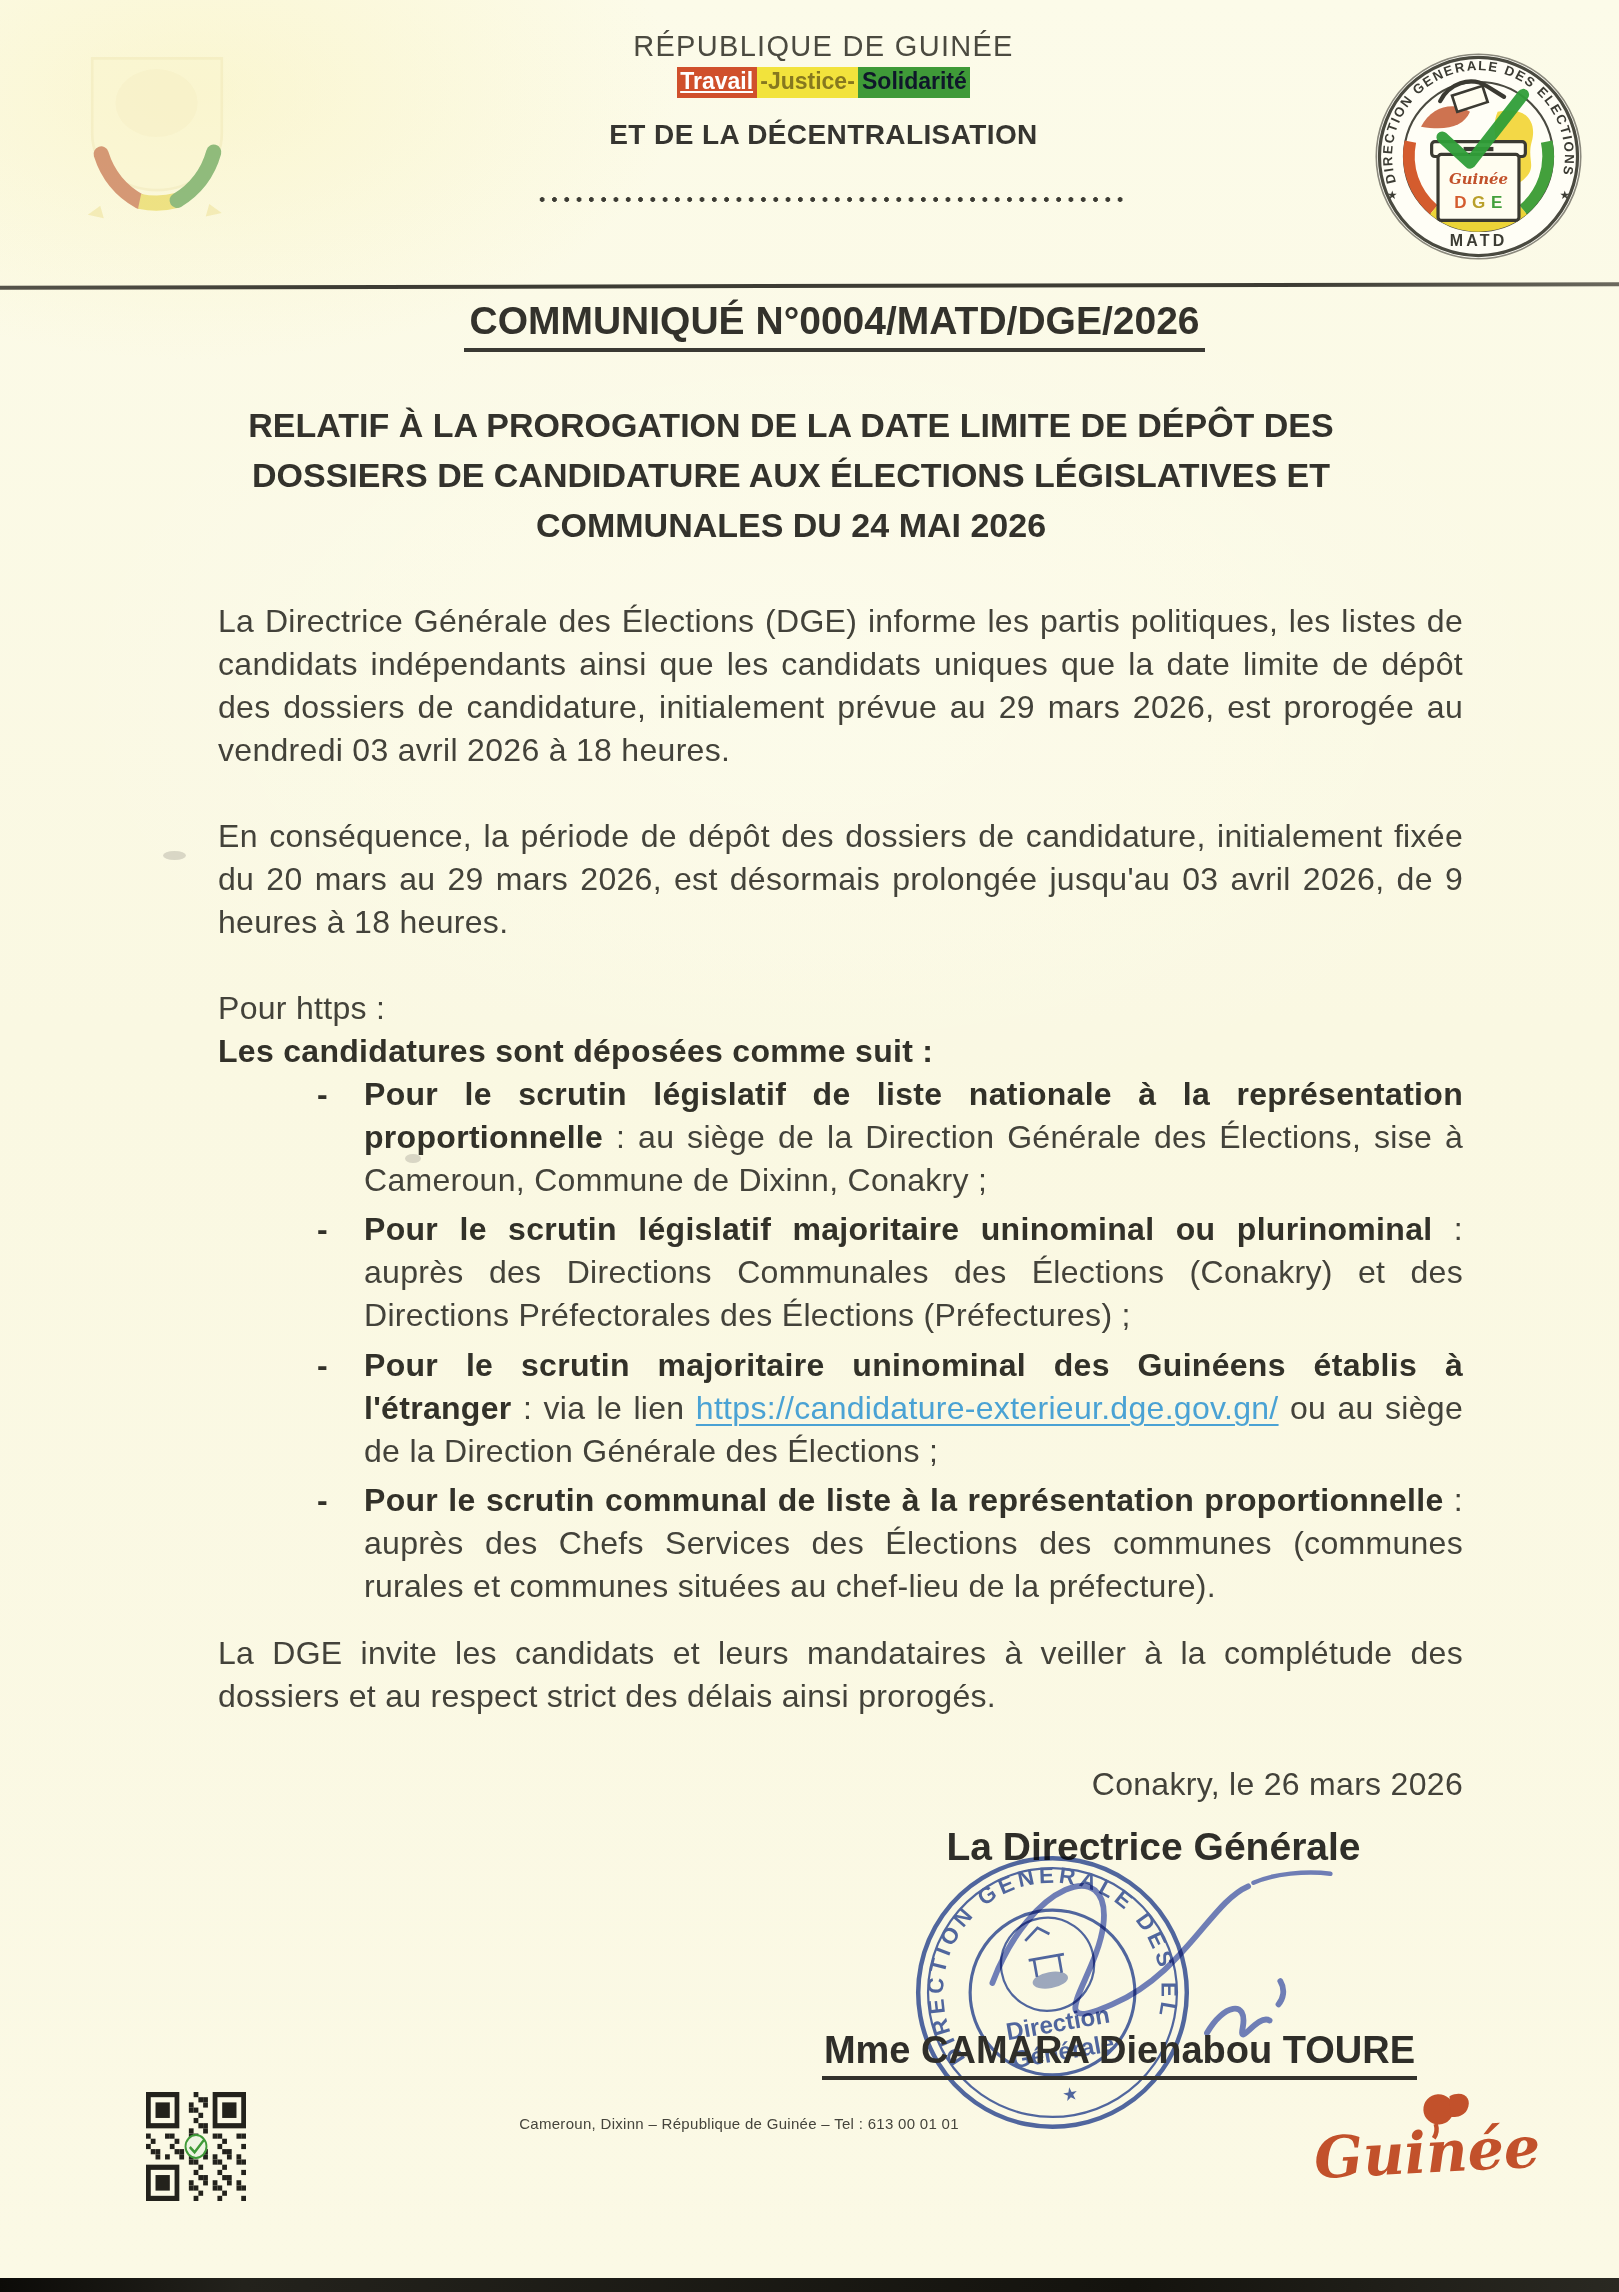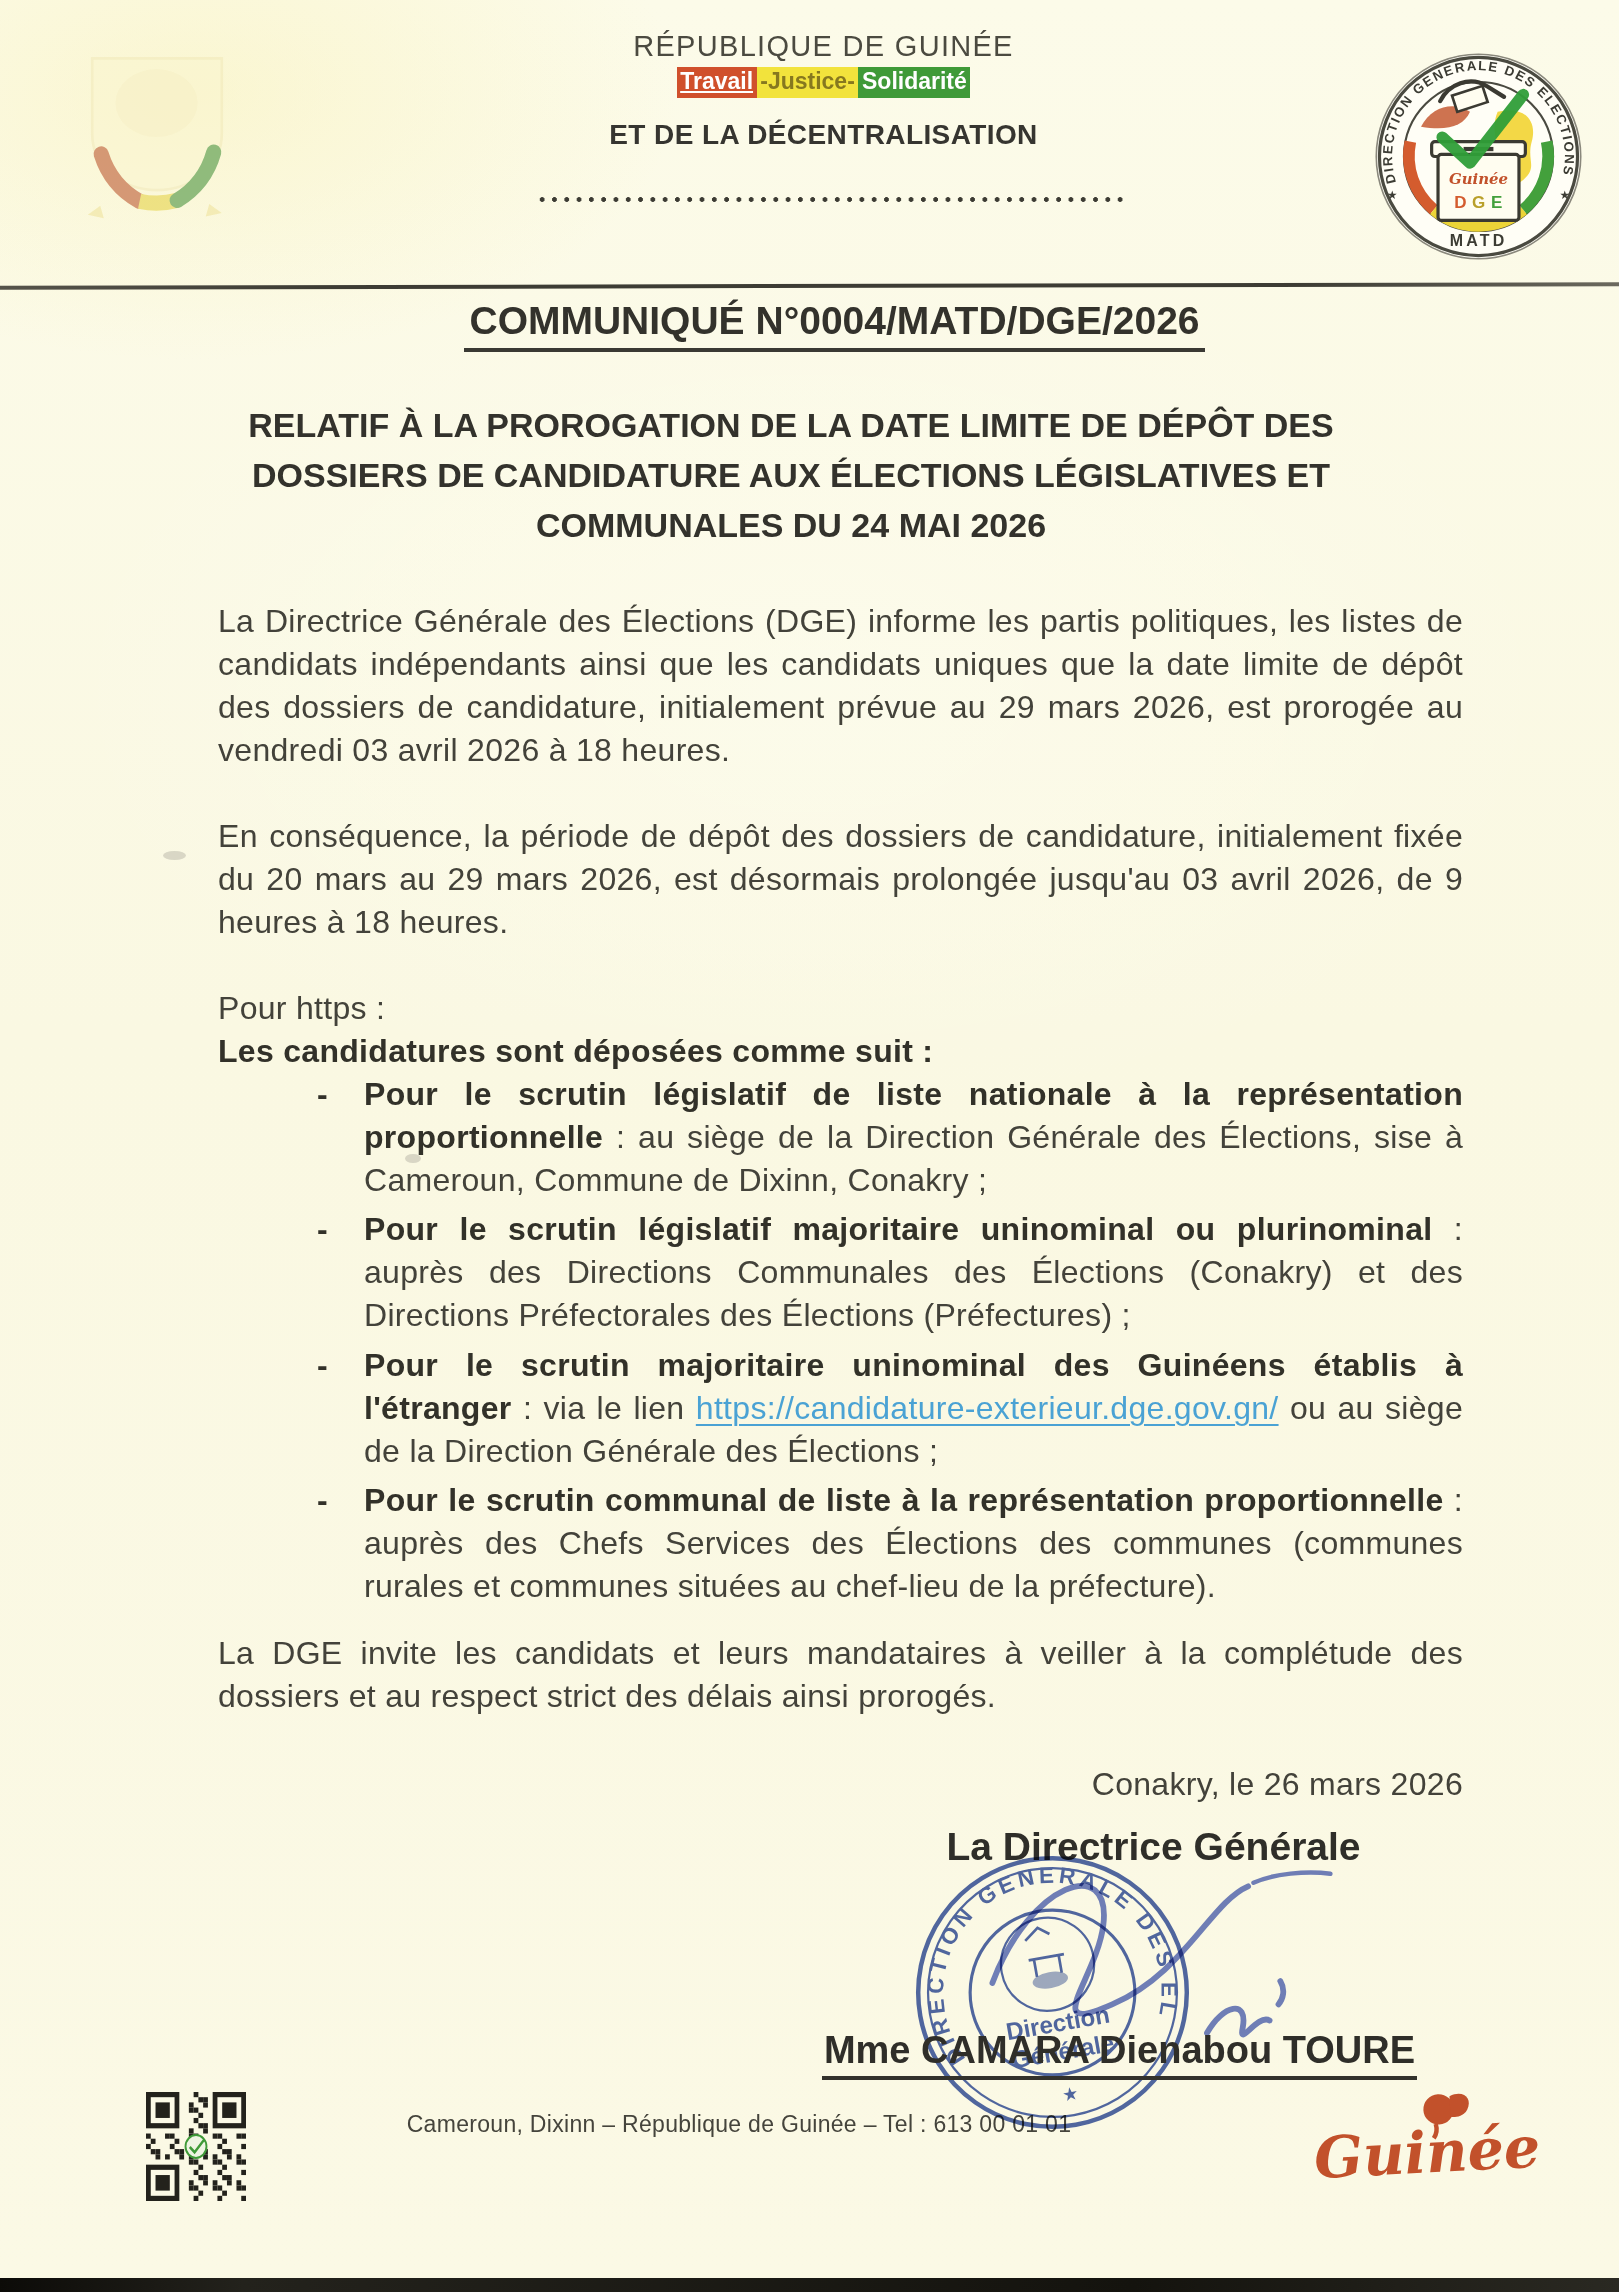--- a/index.html
+++ b/index.html
@@ -12,21 +12,21 @@
       linear-gradient(180deg,#fcfbe9 0%,#faf8e2 45%,#fbf9e5 100%);
   }
   .abs{position:absolute;}
   
   .header-center{left:367px;top:30px;width:913px;text-align:center;}
   .republic{font-size:29px;letter-spacing:1.3px;color:#4b4a40;font-weight:400;}
   .motto{margin-top:3.6px;font-size:23px;font-weight:700;line-height:29px;}
   .motto span{display:inline-block;padding:0.9px 3.6px 1.8px;}
   .motto .seg-red{background:#d0502c;color:#ffffff;text-decoration:underline;}
   .motto .seg-yellow{background:#f2e33c;color:#86781f;}
-  .motto .seg-green{background:#3f9a38;color:#ffffff;}
+  .motto .seg-green{background:#3f9a38;color:#0f172a;}
   .ministry{margin-top:9px;font-size:28px;font-weight:700;line-height:41px;letter-spacing:0.4px;color:#363530;white-space:nowrap;}
   .dots{left:536px;top:195px;width:589px;height:9px;
     background-image:radial-gradient(circle at 50% 50%, #3c3b33 2.1px, rgba(0,0,0,0) 2.7px);
     background-size:12.3px 9px;background-repeat:repeat-x;}
   .dge-heading{left:0;top:226px;width:1603px;text-align:center;font-size:36px;font-weight:700;color:#33322c;white-space:nowrap;}
   .hrule{left:0;top:284px;width:1619px;height:3.6px;background:linear-gradient(90deg,#55534a,#3d3c34 20%,#3d3c34 80%,#6b695e);transform:rotate(-.12deg);}
   .communique{left:25px;top:299px;width:1619px;text-align:center;font-size:39px;font-weight:700;color:#33322c;white-space:nowrap;}
   .communique span{border-bottom:4.5px solid #3a3933;padding:0 5.4px 6.3px;}
   .subject{left:218px;top:400px;width:1146px;text-align:center;font-size:34px;font-weight:700;line-height:50px;color:#33322c;}
   .subject div{white-space:nowrap;}
@@ -42,21 +42,21 @@
   .p3{top:1632px;}
   .link{color:#4aa2d4;text-decoration:underline;text-decoration-thickness:1.8px;text-underline-offset:4.5px;margin-top:32px;}
   .date-line{left:218px;top:1766px;width:1245px;text-align:right;font-size:32px;letter-spacing:0.3px;}
   
   .sig-title{left:849px;top:1825px;width:609px;text-align:center;font-size:39px;font-weight:700;color:#2f2e29;z-index:2;}
   .stamp{left:903px;top:1843px;width:299px;height:299px;mix-blend-mode:multiply;z-index:5;}
   .signature{left:976px;top:1847px;width:394px;height:228px;mix-blend-mode:multiply;z-index:6;}
   .sig-name{left:806px;top:2029px;width:627px;text-align:center;font-size:38px;font-weight:700;color:#2f2e29;z-index:7;}
   .sig-name span{border-bottom:4.5px solid #33322c;padding:0 1.8px 4.5px;white-space:nowrap;}
   
-  .footer{left:112px;top:2106px;width:1254px;text-align:center;font-size:23px;line-height:36px;color:#45443c;letter-spacing:0.3px;}
+  .footer{left:112px;top:2106px;width:1254px;text-align:center;font-size:15px;line-height:36px;color:#45443c;letter-spacing:0.3px;}
   .qr{left:146px;top:2092px;width:100px;height:109px;}
   .brand{left:1306px;top:2083px;width:251px;height:116px;}
   .coat-left{left:52px;top:36px;width:210px;height:210px;opacity:.6;}
   .dge-logo{left:1372px;top:50px;width:213px;height:213px;}
   .bottom-bar{left:0;top:2278px;width:1619px;height:14.3px;background:linear-gradient(90deg,#0c0b08,#23221c 15%,#14130e 70%,#2a2922);}
   .speck{width:23px;height:9px;background:#9a988c;opacity:.35;border-radius:50%;}
 </style>
 </head>
 <body>
 

